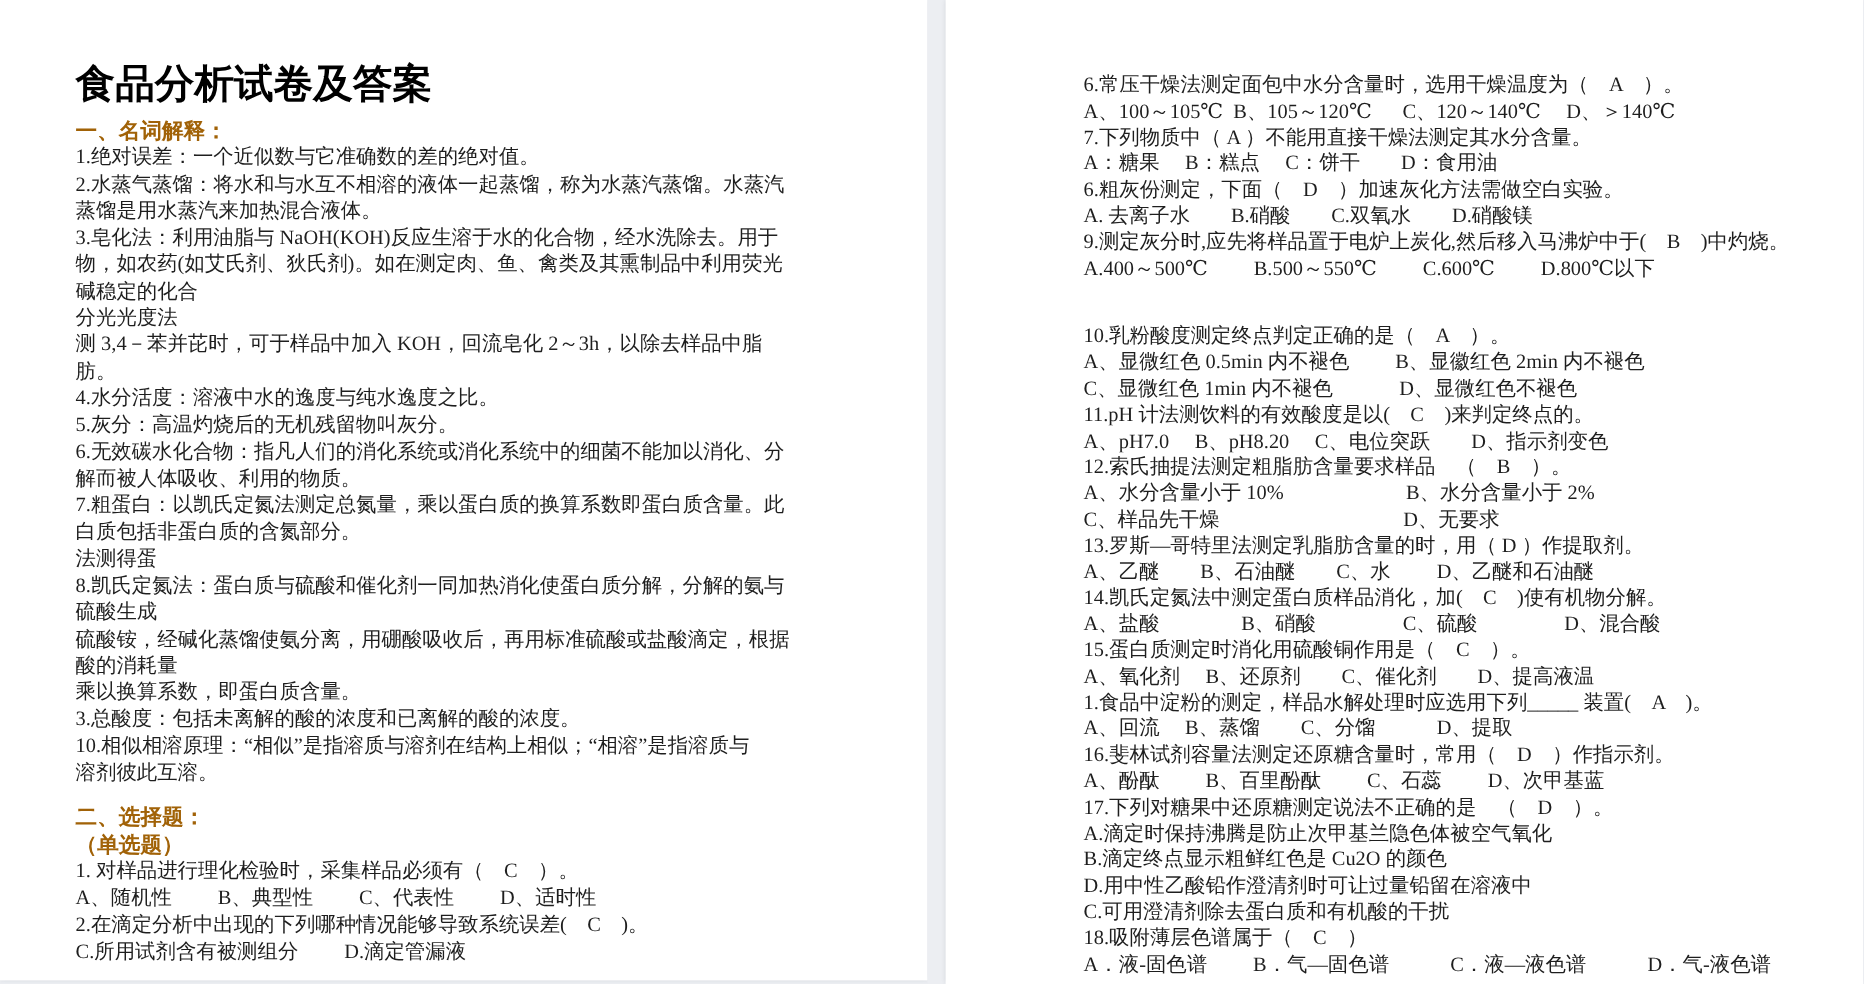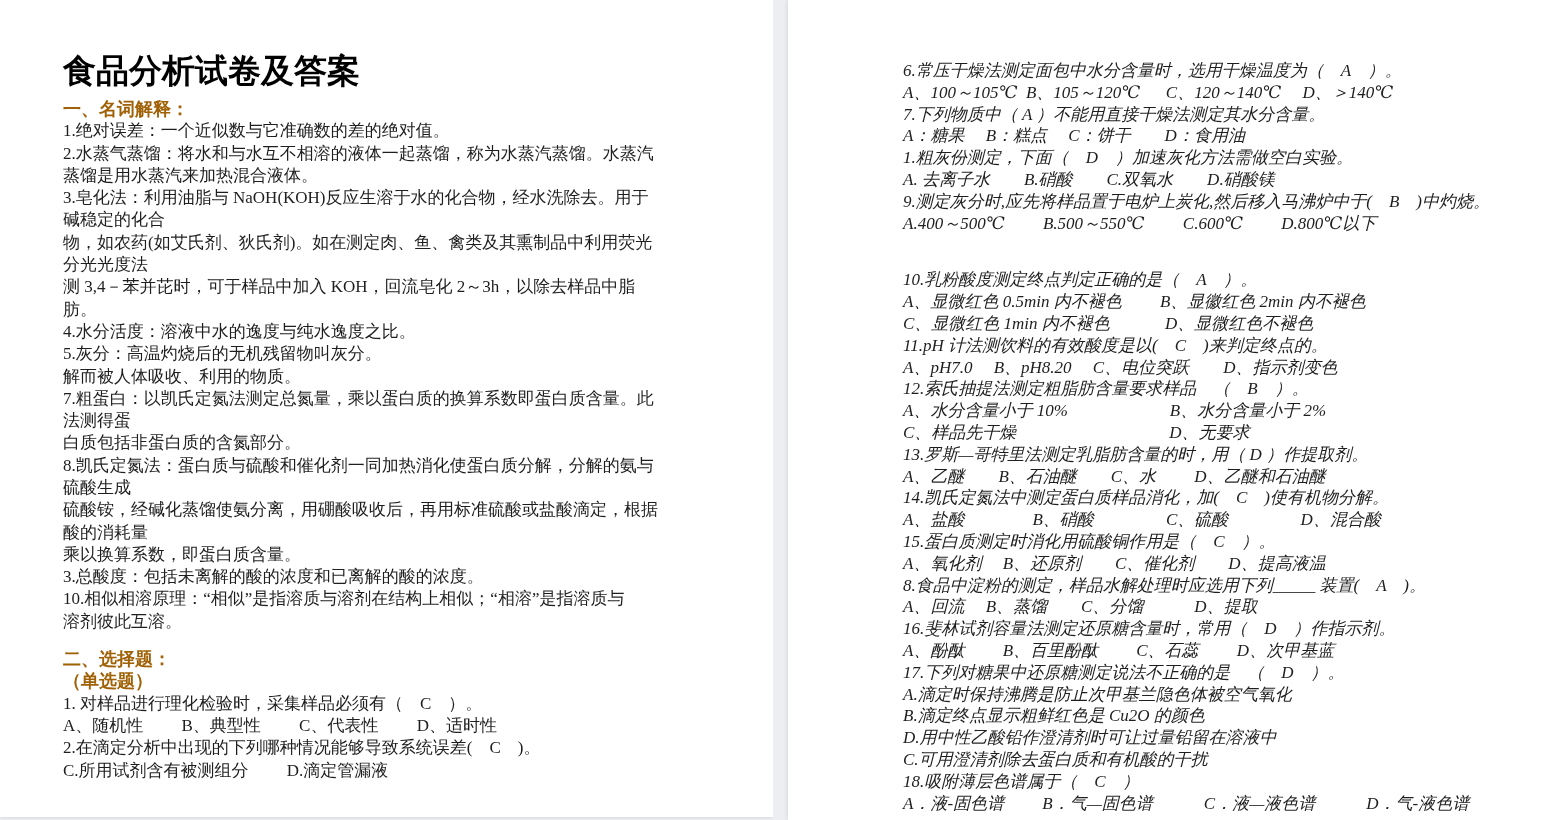--- a/index.html
+++ b/index.html
@@ -46,21 +46,20 @@
     position: absolute;
     left: 63px;
     top: 52px;
     width: 672px;
   }
   .content-right {
     position: absolute;
     left: 115px;
     top: 60px;
     width: 630px;
-    font-style: italic;
   }
   .doc-title {
     font-size: 33px;
     font-weight: bold;
     color: #000;
     line-height: 1.18;
     margin: 0;
     white-space: pre;
   }
   .section-heading {
@@ -91,31 +90,32 @@
 
   <div class="page page-left">
     <div class="content-left">
       <h1 class="doc-title">食品分析试卷及答案</h1>
       <div class="section-heading heading-1">一、名词解释：</div>
       <div class="lines">
           <div class="line">1.绝对误差：一个近似数与它准确数的差的绝对值。</div>
           <div class="line">2.水蒸气蒸馏：将水和与水互不相溶的液体一起蒸馏，称为水蒸汽蒸馏。水蒸汽</div>
           <div class="line">蒸馏是用水蒸汽来加热混合液体。</div>
           <div class="line">3.皂化法：利用油脂与 NaOH(KOH)反应生溶于水的化合物，经水洗除去。用于</div>
+          <div class="line">物，如农药(如艾氏剂、狄氏剂)。如在测定肉、鱼、禽类及其熏制品中利用荧光</div>
           <div class="line">碱稳定的化合</div>
-          <div class="line">物，如农药(如艾氏剂、狄氏剂)。如在测定肉、鱼、禽类及其熏制品中利用荧光</div>
           <div class="line">分光光度法</div>
           <div class="line">测 3,4－苯并芘时，可于样品中加入 KOH，回流皂化 2～3h，以除去样品中脂</div>
           <div class="line">肪。</div>
           <div class="line">4.水分活度：溶液中水的逸度与纯水逸度之比。</div>
           <div class="line">5.灰分：高温灼烧后的无机残留物叫灰分。</div>
+          <div class="line">6.无效碳水化合物：指凡人们的消化系统或消化系统中的细菌不能加以消化、分</div>
           <div class="line">解而被人体吸收、利用的物质。</div>
           <div class="line">7.粗蛋白：以凯氏定氮法测定总氮量，乘以蛋白质的换算系数即蛋白质含量。此</div>
+          <div class="line">白质包括非蛋白质的含氮部分。</div>
           <div class="line">法测得蛋</div>
-          <div class="line">白质包括非蛋白质的含氮部分。</div>
           <div class="line">8.凯氏定氮法：蛋白质与硫酸和催化剂一同加热消化使蛋白质分解，分解的氨与</div>
           <div class="line">硫酸生成</div>
           <div class="line">硫酸铵，经碱化蒸馏使氨分离，用硼酸吸收后，再用标准硫酸或盐酸滴定，根据</div>
           <div class="line">酸的消耗量</div>
           <div class="line">乘以换算系数，即蛋白质含量。</div>
           <div class="line">3.总酸度：包括未离解的酸的浓度和已离解的酸的浓度。</div>
           <div class="line">10.相似相溶原理：“相似”是指溶质与溶剂在结构上相似；“相溶”是指溶质与</div>
           <div class="line">溶剂彼此互溶。</div>
         </div>
       <div class="section-heading heading-2">二、选择题：</div>
@@ -131,41 +131,41 @@
 
   <div class="divider"></div>
 
   <div class="page page-right">
     <div class="content-right">
       <div class="lines">
           <div class="line">6.常压干燥法测定面包中水分含量时，选用干燥温度为（　A　）。</div>
           <div class="line">A、100～105℃  B、105～120℃　  C、120～140℃　 D、＞140℃</div>
           <div class="line">7.下列物质中（ A ）不能用直接干燥法测定其水分含量。</div>
           <div class="line">A：糖果　 B：糕点　 C：饼干　　D：食用油</div>
-          <div class="line">1.粗灰份测定，下面（　D　）加速灰化方法需做空白实验。</div>
+          <div class="line">6.粗灰份测定，下面（　D　）加速灰化方法需做空白实验。</div>
           <div class="line">A. 去离子水　　B.硝酸　　C.双氧水　　D.硝酸镁</div>
           <div class="line">9.测定灰分时,应先将样品置于电炉上炭化,然后移入马沸炉中于(　B　)中灼烧。</div>
           <div class="line">A.400～500℃　　 B.500～550℃　　 C.600℃　　 D.800℃以下</div>
         </div>
       <div class="lines block-gap">
           <div class="line">10.乳粉酸度测定终点判定正确的是（　A　）。</div>
           <div class="line">A、显微红色 0.5min 内不褪色　　 B、显徽红色 2min 内不褪色</div>
           <div class="line">C、显微红色 1min 内不褪色　　　 D、显微红色不褪色</div>
           <div class="line">11.pH 计法测饮料的有效酸度是以(　C　)来判定终点的。</div>
           <div class="line">A、pH7.0　 B、pH8.20　 C、电位突跃　　D、指示剂变色</div>
           <div class="line">12.索氏抽提法测定粗脂肪含量要求样品　（　B　）。</div>
           <div class="line">A、水分含量小于 10%　　　　　　B、水分含量小于 2%</div>
           <div class="line">C、样品先干燥　　　　　　　　　D、无要求</div>
           <div class="line">13.罗斯—哥特里法测定乳脂肪含量的时，用（ D ）作提取剂。</div>
           <div class="line">A、乙醚　　B、石油醚　　C、水　　 D、乙醚和石油醚</div>
           <div class="line">14.凯氏定氮法中测定蛋白质样品消化，加(　C　)使有机物分解。</div>
           <div class="line">A、盐酸　　　　B、硝酸　　　　 C、硫酸　　　　 D、混合酸</div>
           <div class="line">15.蛋白质测定时消化用硫酸铜作用是（　C　）。</div>
           <div class="line">A、氧化剂　 B、还原剂　　C、催化剂　　D、提高液温</div>
-          <div class="line">8.食品中淀粉的测定，样品水解处理时应选用下列_____ 装置(　A　)。</div>
+          <div class="line">1.食品中淀粉的测定，样品水解处理时应选用下列_____ 装置(　A　)。</div>
           <div class="line">A、回流　 B、蒸馏　　C、分馏　　　D、提取</div>
           <div class="line">16.斐林试剂容量法测定还原糖含量时，常用（　D　）作指示剂。</div>
           <div class="line">A、酚酞　　 B、百里酚酞　　 C、石蕊　　 D、次甲基蓝</div>
           <div class="line">17.下列对糖果中还原糖测定说法不正确的是　（　D　）。</div>
           <div class="line">A.滴定时保持沸腾是防止次甲基兰隐色体被空气氧化</div>
           <div class="line">B.滴定终点显示粗鲜红色是 Cu2O 的颜色</div>
           <div class="line">D.用中性乙酸铅作澄清剂时可让过量铅留在溶液中</div>
           <div class="line">C.可用澄清剂除去蛋白质和有机酸的干扰</div>
           <div class="line">18.吸附薄层色谱属于（　C　）</div>
           <div class="line">A．液-固色谱　　 B．气—固色谱　　　C．液—液色谱　　　D．气-液色谱</div>

